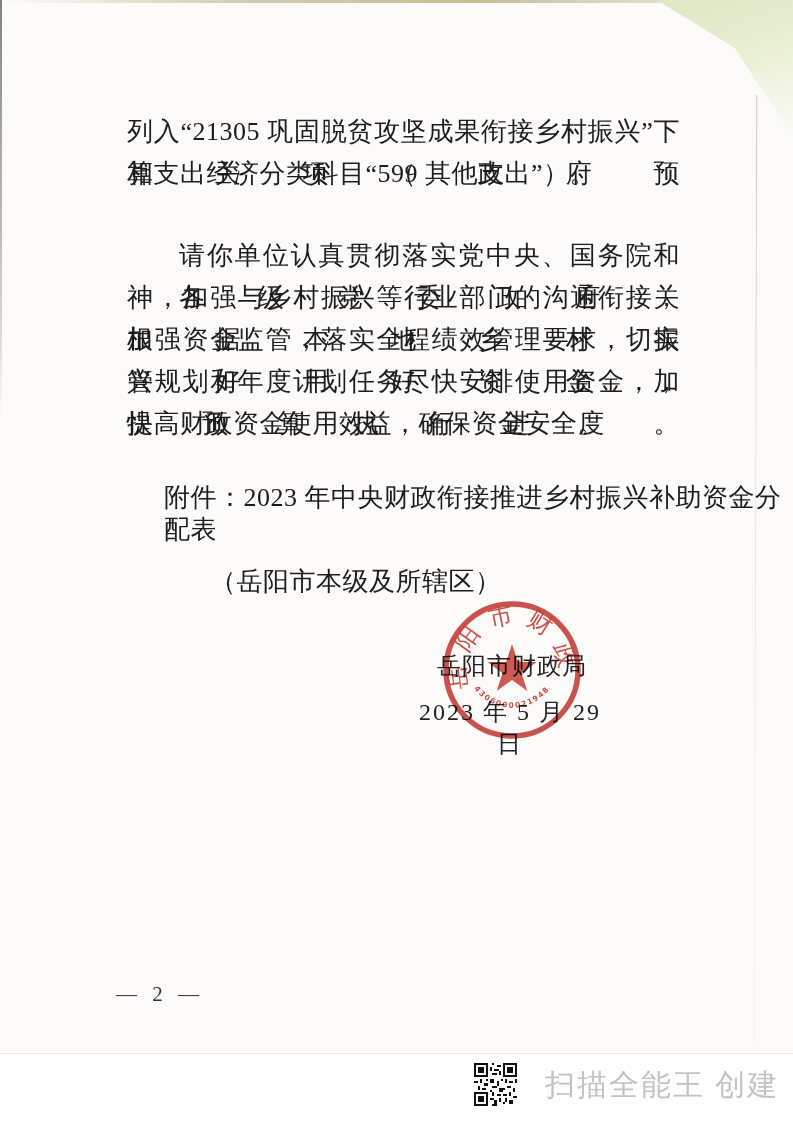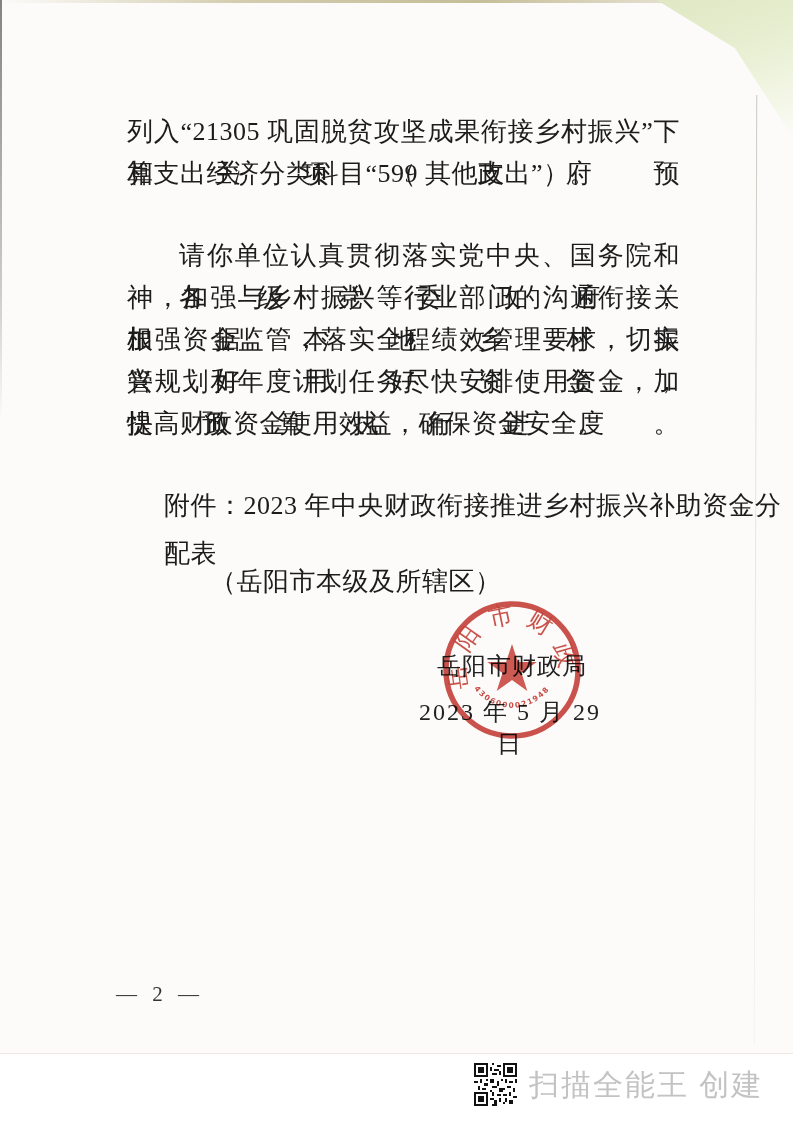--- a/index.html
+++ b/index.html
@@ -21,37 +21,37 @@
     transform:rotate(.15deg);}
 
   
   .body-text{position:absolute;left:127px;top:111px;width:553px;}
   .tline{height:42px;line-height:42px;font-size:26px;white-space:nowrap;letter-spacing:.5px;}
   .tline.fill{white-space:normal;text-align:justify;text-align-last:justify;}
   .tline.indent{padding-left:52px;margin-top:40px;}
 
   
   .attachment{position:absolute;left:164px;top:482px;font-size:26px;letter-spacing:.5px;}
-  .attachment .a1{height:44px;line-height:48px;}
+  .attachment .a1{height:44px;line-height:32px;}
   .attachment .a2{height:44px;line-height:44px;padding-left:46px;margin-top:34px;}
 
   
   .sig-org{position:absolute;left:432px;top:650px;width:160px;text-align:center;font-size:24px;letter-spacing:1px;color:#222;}
   .sig-date{position:absolute;left:415px;top:696px;width:190px;text-align:center;font-size:24px;letter-spacing:2px;color:#222;}
 
   
   .seal{position:absolute;left:437px;top:595px;width:150px;height:150px;mix-blend-mode:multiply;opacity:.9;}
 
   
   .page-number{position:absolute;left:116px;top:982px;font-size:21px;letter-spacing:5px;color:#333;}
 
   
   .watermark{position:absolute;left:474px;top:1063px;display:flex;align-items:center;}
   .qr{width:43px;height:43px;}
-  .wm-text{margin-left:12px;font-family:"Liberation Sans","DejaVu Sans",sans-serif;
+  .wm-text{margin-left:28px;font-family:"Liberation Sans","DejaVu Sans",sans-serif;
     font-size:30px;color:#c3c3c3;letter-spacing:2px;line-height:43px;}
 </style>
 </head>
 <body>
 
 <div class="page">
   <div class="paper"></div>
   <div class="edge-top"></div>
   <div class="edge-left"></div>
   <div class="corner-green"></div>

